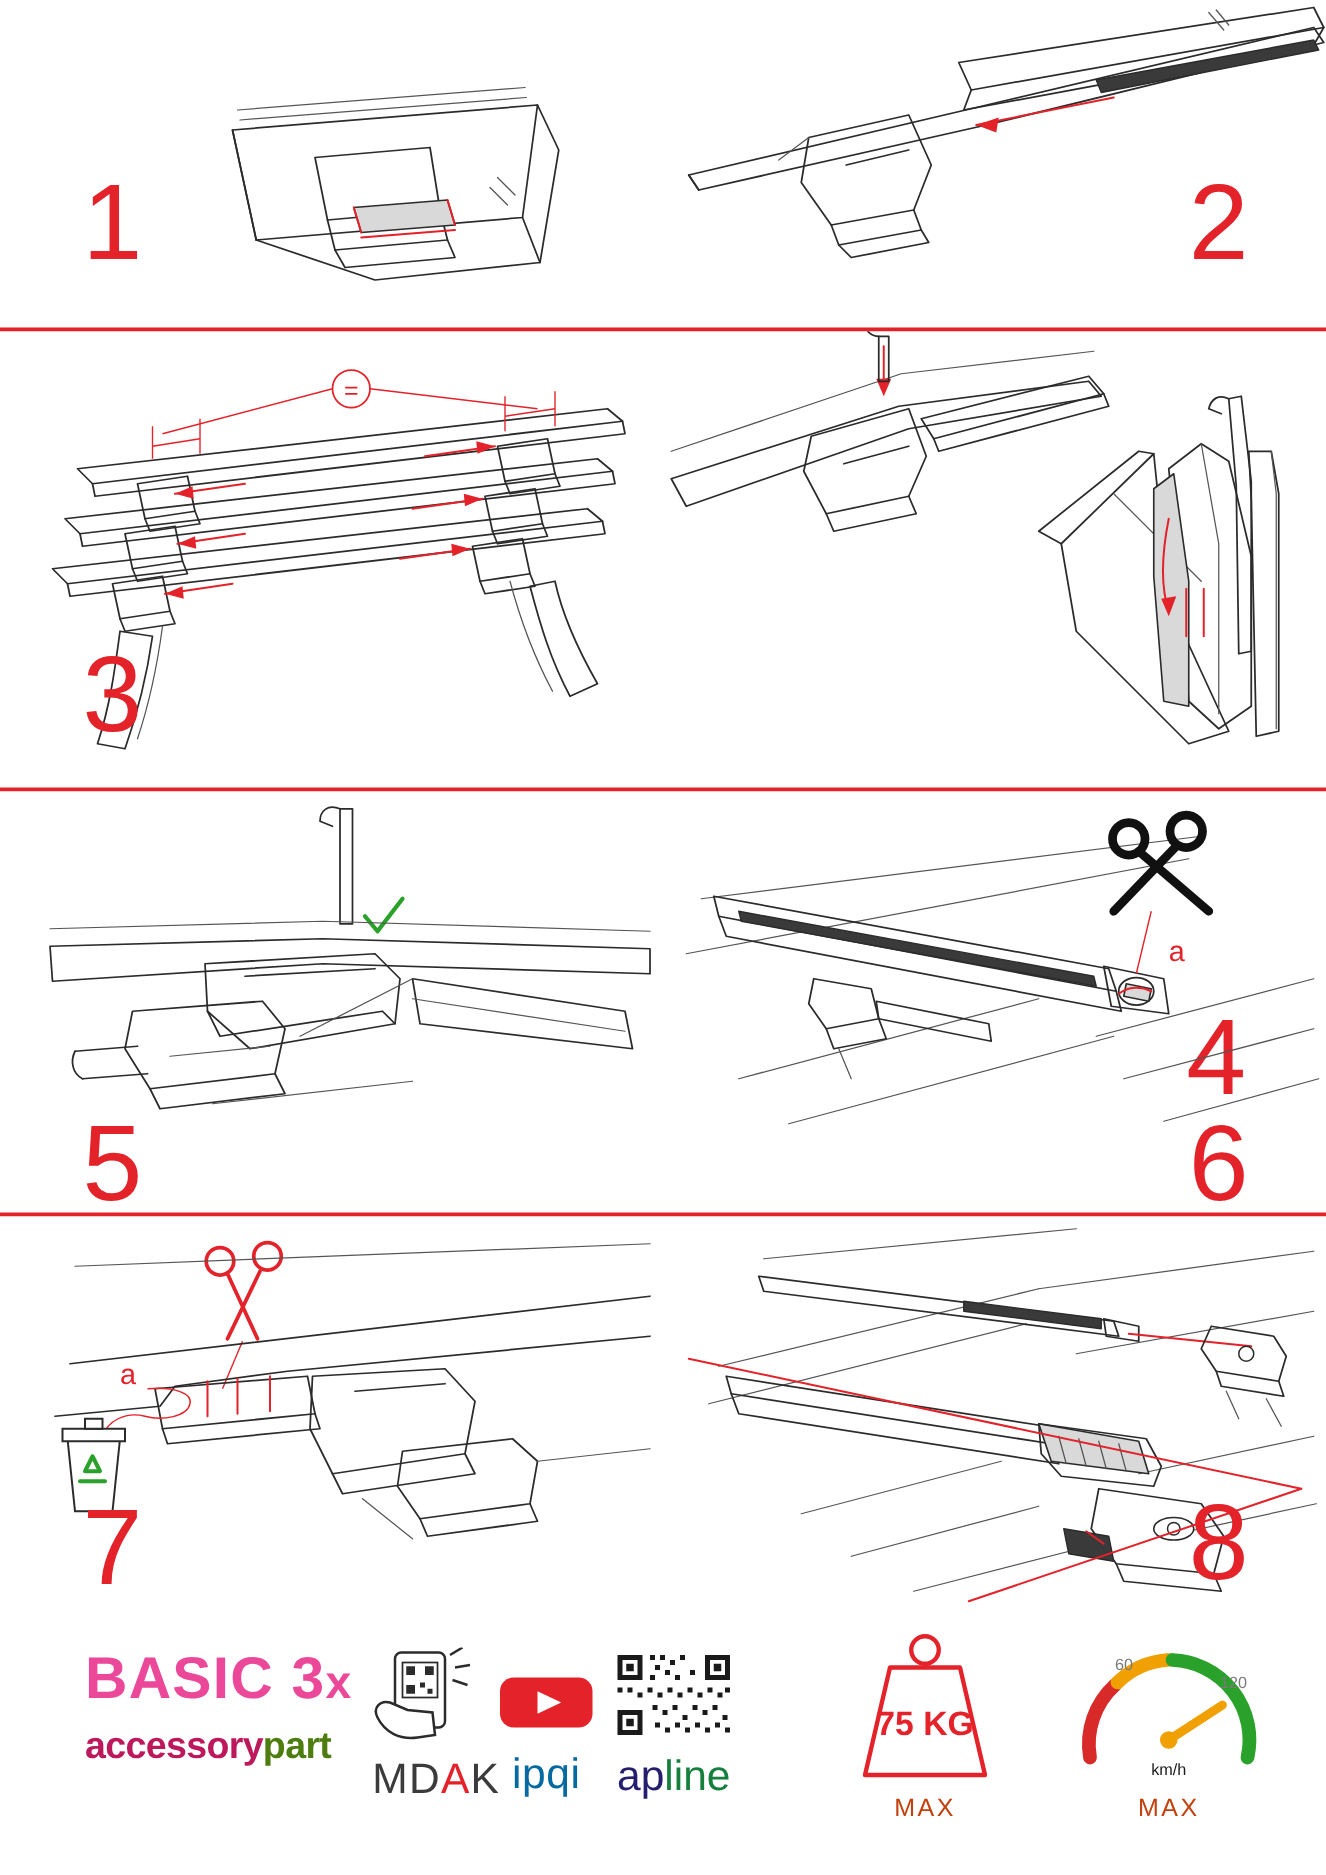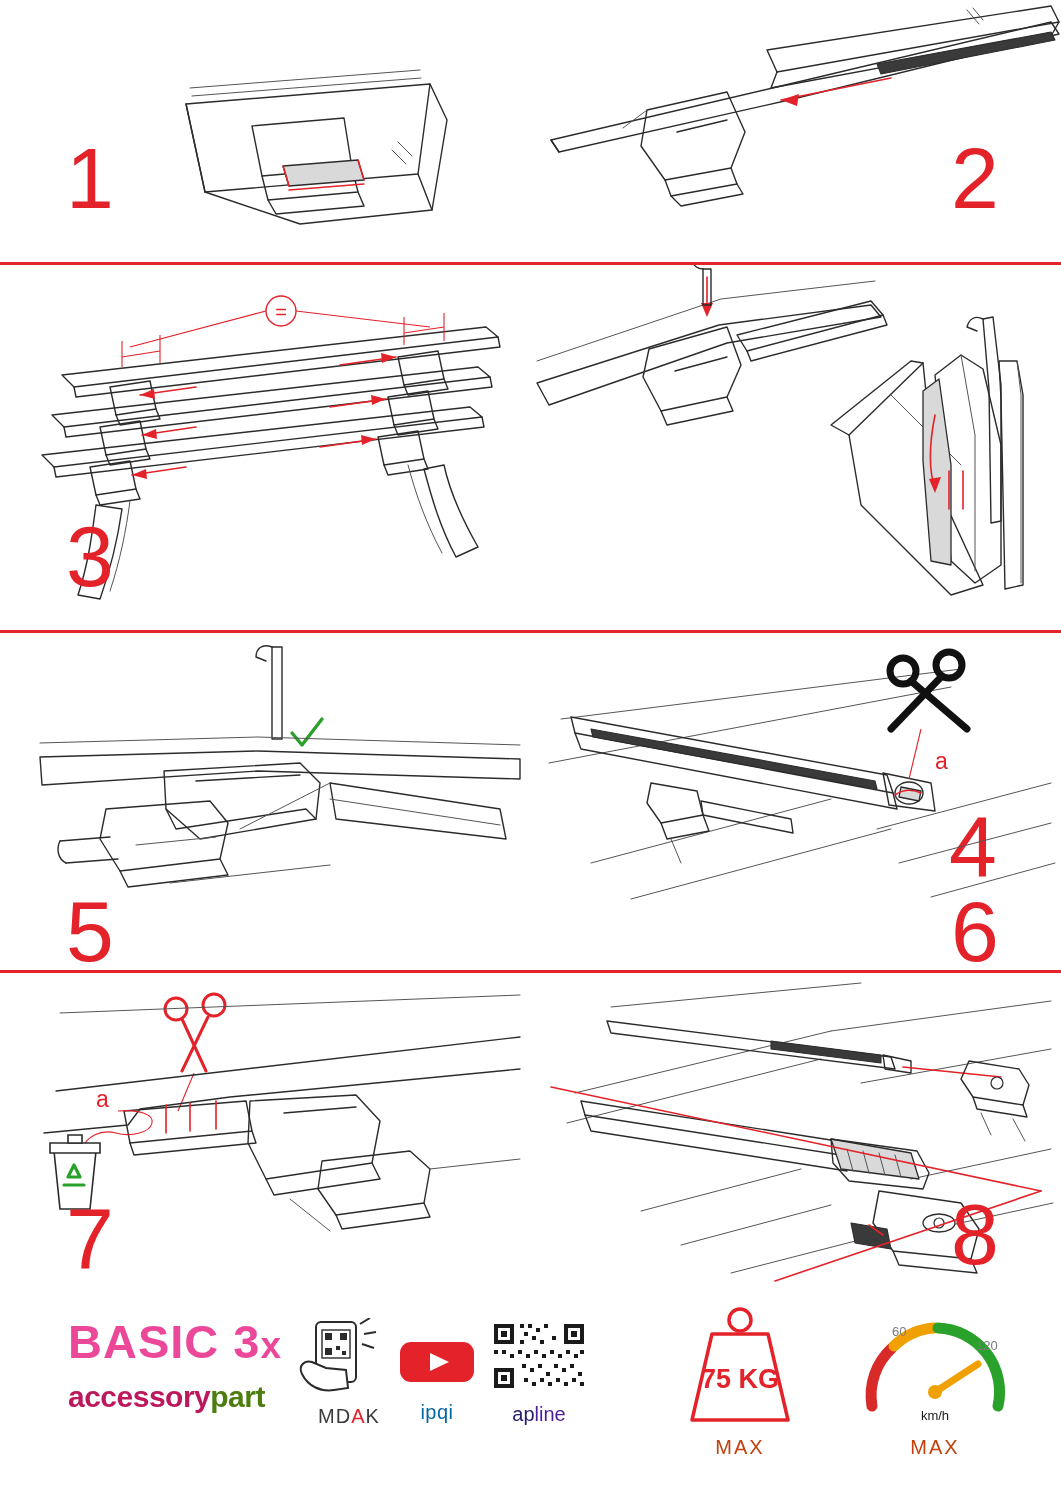--- a/index.html
+++ b/index.html
@@ -96,30 +96,30 @@
   }
   .brand-acc .a1 { color: #be185d; }
   .brand-acc .a2 { color: #4d7c0f; }
 
   .logo-col {
     position: absolute;
     text-align: center;
   }
   .logo-col .cap {
     font-family: "Liberation Sans", sans-serif;
-    font-size: 20px;
+    font-size: 34px;
     line-height: 1;
     margin-top: 12px;
     white-space: nowrap;
   }
   .cap-mdak { color: #3b3b3b; font-weight: 500; letter-spacing: 1px; }
   .cap-mdak .v { color: #e32229; }
   .cap-ipqi { color: #0369a1; letter-spacing: 0.5px; }
   .cap-apline .ap { color: #241e6e; }
-  .cap-apline .line { color: #4c1d95; }
+  .cap-apline .line { color: #15803d; }
 
   .max-col {
     position: absolute;
     text-align: center;
   }
   .max-col .maxcap {
     font-family: "Liberation Sans", sans-serif;
     font-size: 20px;
     color: #c2410c;
     letter-spacing: 2px;

